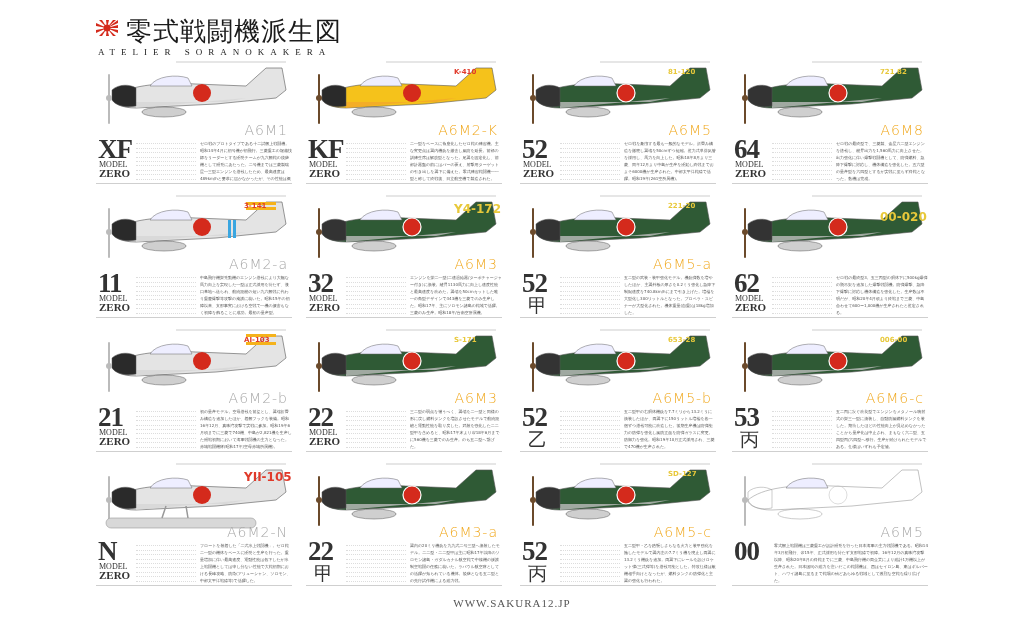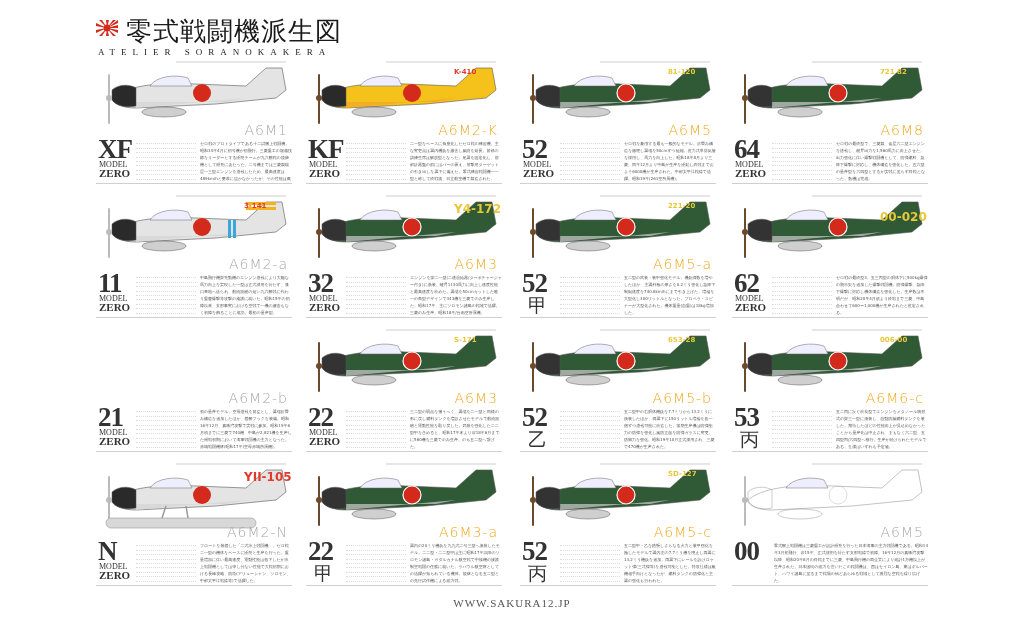--- a/index.html
+++ b/index.html
@@ -316,20 +316,36 @@
         <div></div>
         <div></div>
         <div></div>
         <div></div>
         <div></div>
       </div>
       <div class="desc">ゼロ戦の最終型3。五三丙型の胴体下に500kg爆弾の懸吊架を追加した爆撃戦闘機。防弾爆撃、急降下爆撃に対応し機体構造を強化した。生産数は不明だが、昭和20年4月頃より終戦まで三菱、中島合わせて600〜1,000機が生産されたと推定される。</div>
       <div class="rule"></div>
     </div>
     <div class="card" style="left: 0px; top: 268px;">
+      <div class="plane">
+    <svg viewBox="0 0 196 78">
+      <line x1="80" y1="2" x2="190" y2="2" stroke="#999" stroke-width="0.5"></line>
+      <path d="M16,38 C30,26 60,22 100,24 L150,26 L170,8 L186,8 L190,30 L180,38 L120,44 L40,48 C26,48 18,44 16,38 Z" fill="#e4e4e4" stroke="#555" stroke-width="0.6"></path>
+      <path d="M40,42 L130,42 L150,38 L40,48 Z" fill="#d6d6d6" opacity="0.8"></path>
+      <path d="M54,26 C60,16 80,14 92,18 L96,26 Z" fill="#eef" stroke="#666" stroke-width="0.5"></path>
+      <path d="M16,30 C22,24 34,24 40,28 L40,46 C30,48 20,46 16,40 Z" fill="#2a2a2a" stroke="#555" stroke-width="0.5"></path>
+      <rect x="12" y="14" width="2" height="50" rx="1" fill="#bbb"></rect>
+      <circle cx="13" cy="38" r="3" fill="#bbb"></circle>
+      <circle cx="106" cy="33" r="9" fill="#d42a1c" stroke="none" stroke-width="0.5"></circle>
+      <ellipse cx="68" cy="52" rx="22" ry="5" fill="#cfcfcf" stroke="#555" stroke-width="0.5"></ellipse>
+      <rect x="150" y="6" width="30" height="3" fill="#f5b21b"></rect>
+          <rect x="150" y="14" width="30" height="3" fill="#f5b21b"></rect>
+    </svg>
+        <div style="position:absolute;left:148px;top:8px;font-family:'DejaVu Sans',sans-serif;font-size:7px;font-weight:bold;color:#e03a2a;">AI-103</div>
+      </div>
       <div class="variant gray">A6M2-b</div>
       <div class="model-num">21</div>
       <div class="model-sub"><span>MODEL</span><span class="zero">ZERO</span></div>
       <div class="specs">
         <div></div>
         <div></div>
         <div></div>
         <div></div>
         <div></div>
         <div></div>

